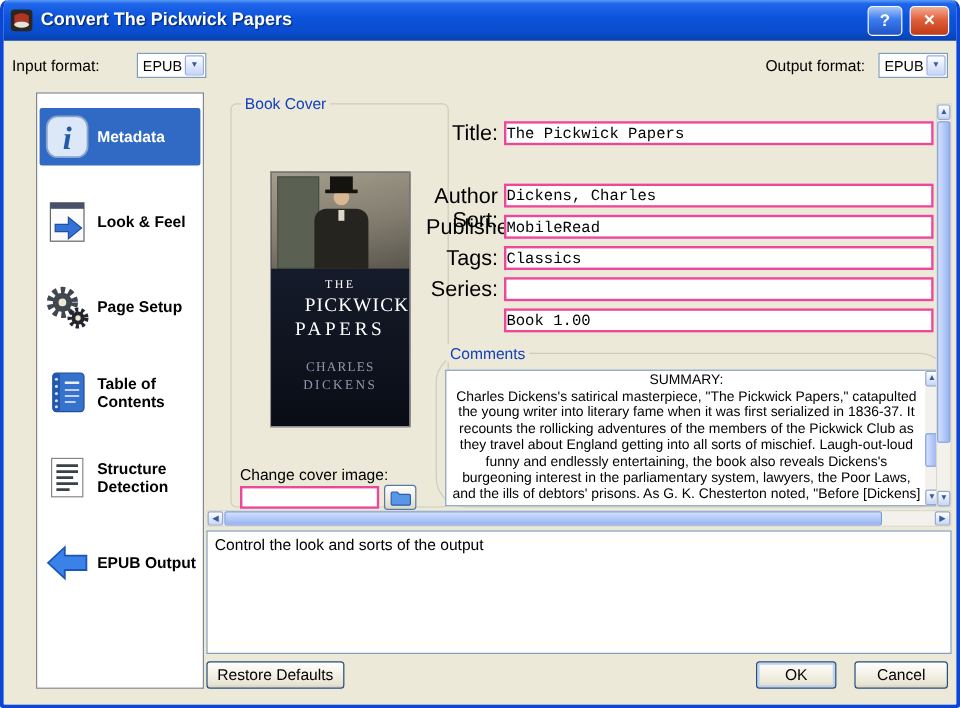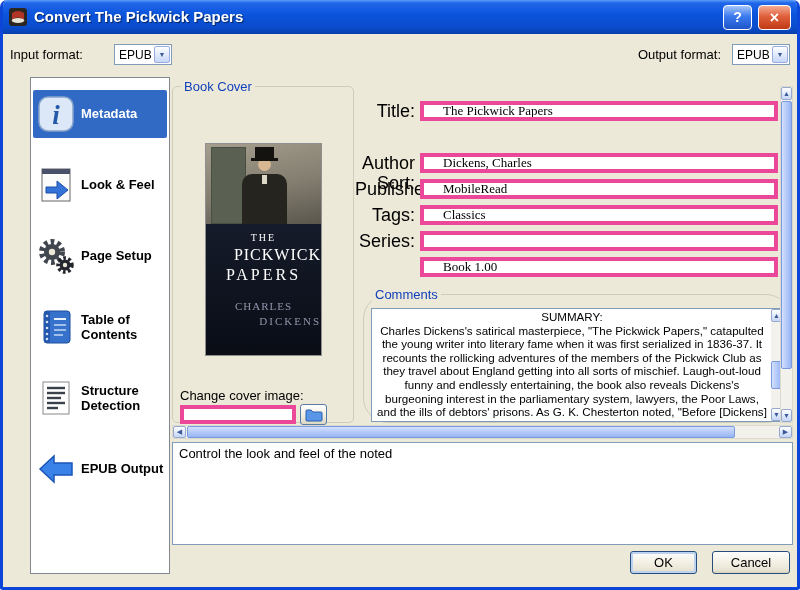--- a/index.html
+++ b/index.html
@@ -53,21 +53,21 @@
   .band{ height:48px; width:100%; display:flex; align-items:center; gap:5px; padding:0 3px; border-radius:2px; }
   .side-item.selected .band{ background:#316ac5; color:#fff; }
   .side-icon{ width:40px; height:40px; flex:none; display:flex; align-items:center; justify-content:center; }
   .side-label{ font-weight:bold; font-size:13px; line-height:15px; }
   
   .group{ position:absolute; border:1px solid #cfccba; border-radius:5px; }
   .group-label{
     position:absolute; top:-8px; left:8px; background:#ece9d8; padding:0 3px;
     color:#1240bc; font-size:13px;
   }
-  .bookcover-group{ left:169px; top:86px; width:182px; height:337px; }
+  .bookcover-group{ left:189px; top:86px; width:182px; height:337px; }
   
   .cover{
     position:absolute; left:32px; top:56px; width:117px; height:213px;
     border:1px solid #8f8f8f; background:#0c101c; overflow:hidden;
   }
   .cover-photo{ position:absolute; left:0; top:0; right:0; height:80px;
     background:linear-gradient(168deg,#a59e8d 0%,#837d70 55%,#5a564c 100%); }
   .door{ position:absolute; left:5px; top:3px; width:35px; height:77px; background:#5a6152; border:1px solid #494f42; }
   .coat{ position:absolute; left:36px; top:30px; width:45px; height:50px; background:#26241f; border-radius:10px 10px 0 0; }
   .shirt{ position:absolute; left:56px; top:31px; width:5px; height:9px; background:#ddd8c8; }
@@ -76,25 +76,25 @@
   .brim{ position:absolute; left:45px; top:14px; width:27px; height:3px; background:#15130f; }
   .cover-textpanel{
     position:absolute; left:0; right:0; top:80px; bottom:0; text-align:center;
     background:linear-gradient(#151b2a,#0a0d16); color:#fff;
     font-family:"Liberation Serif", serif;
   }
   .ct-the{ margin-top:8px; font-size:10px; letter-spacing:2px; }
   .ct-t1{ margin-top:3px; font-size:16px; letter-spacing:1px;text-align:right; }
   .ct-t2{ margin-top:2px; font-size:16px; letter-spacing:3px; }
   .ct-a1{ margin-top:16px; font-size:11px; letter-spacing:1px; color:#8e97ac; }
-  .ct-a2{ margin-top:3px; font-size:11px; letter-spacing:2px; color:#8e97ac;text-align:right; }
+  .ct-a2{ margin-top:3px; font-size:11px; letter-spacing:2px; color:#8e97ac; }
   .change-label{ position:absolute; left:7px; top:301px; font-size:13px; }
   .xp-input{
-    border:4px solid #ec4899; background:#fff; height:20px; font-size:13px;
-    font-family:Liberation Serif, serif; padding:1px 19px;
+    border:2px solid #ec4899; background:#fff; height:20px; font-size:13px;
+    font-family:Liberation Mono, monospace; padding:1px 0;
   }
   .cover-path{ position:absolute; left:7px; top:318px; width:116px; height:19px; }
   .browse-btn{
     position:absolute; left:127px; top:317px; width:27px; height:21px;
     border:1px solid #5a7aa6; border-radius:3px;
     background:linear-gradient(#fefefe,#f1eee2 50%,#ddd8c4);
     display:flex; align-items:center; justify-content:center; cursor:default;
   }
   
   .frow{ position:absolute; left:352px; width:425px; height:20px; }
@@ -328,18 +328,19 @@
     <span class="vthumb" style="top:14px;height:268px"></span>
     <span class="scroll-btn sb-down">▼</span>
   </div>
 
   <div class="hscroll main-hscroll">
     <span class="scroll-btn sb-left">◀</span>
     <span class="hthumb" style="left:14px;width:548px"></span>
     <span class="scroll-btn sb-right">▶</span>
   </div>
 
-  <div class="status-box">Control the look and feel of the noted</div>
-
+  <div class="status-box">Control the look and sorts of the output</div>
+
+  <button class="xp-btn restore-btn">Restore Defaults</button>
   <button class="xp-btn ok-btn">OK</button>
   <button class="xp-btn cancel-btn">Cancel</button>
 
 </div>
 
 </body></html>

